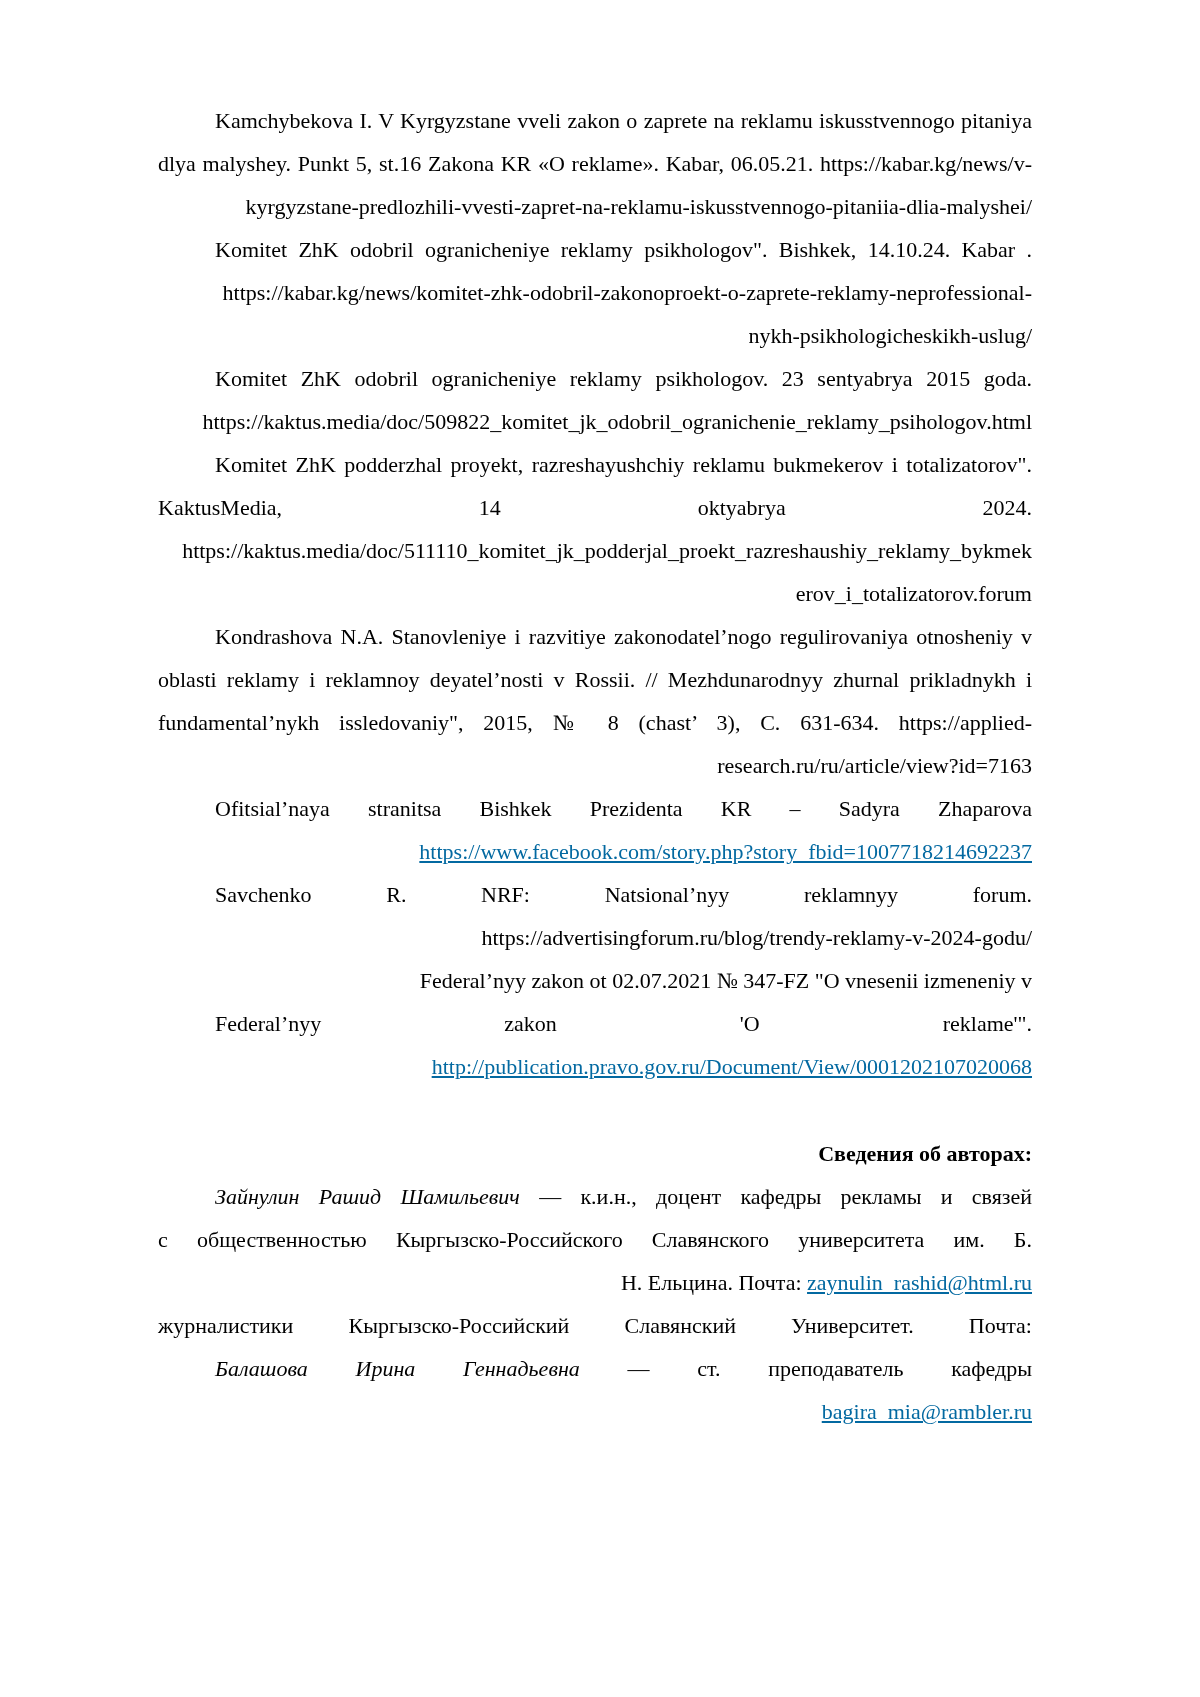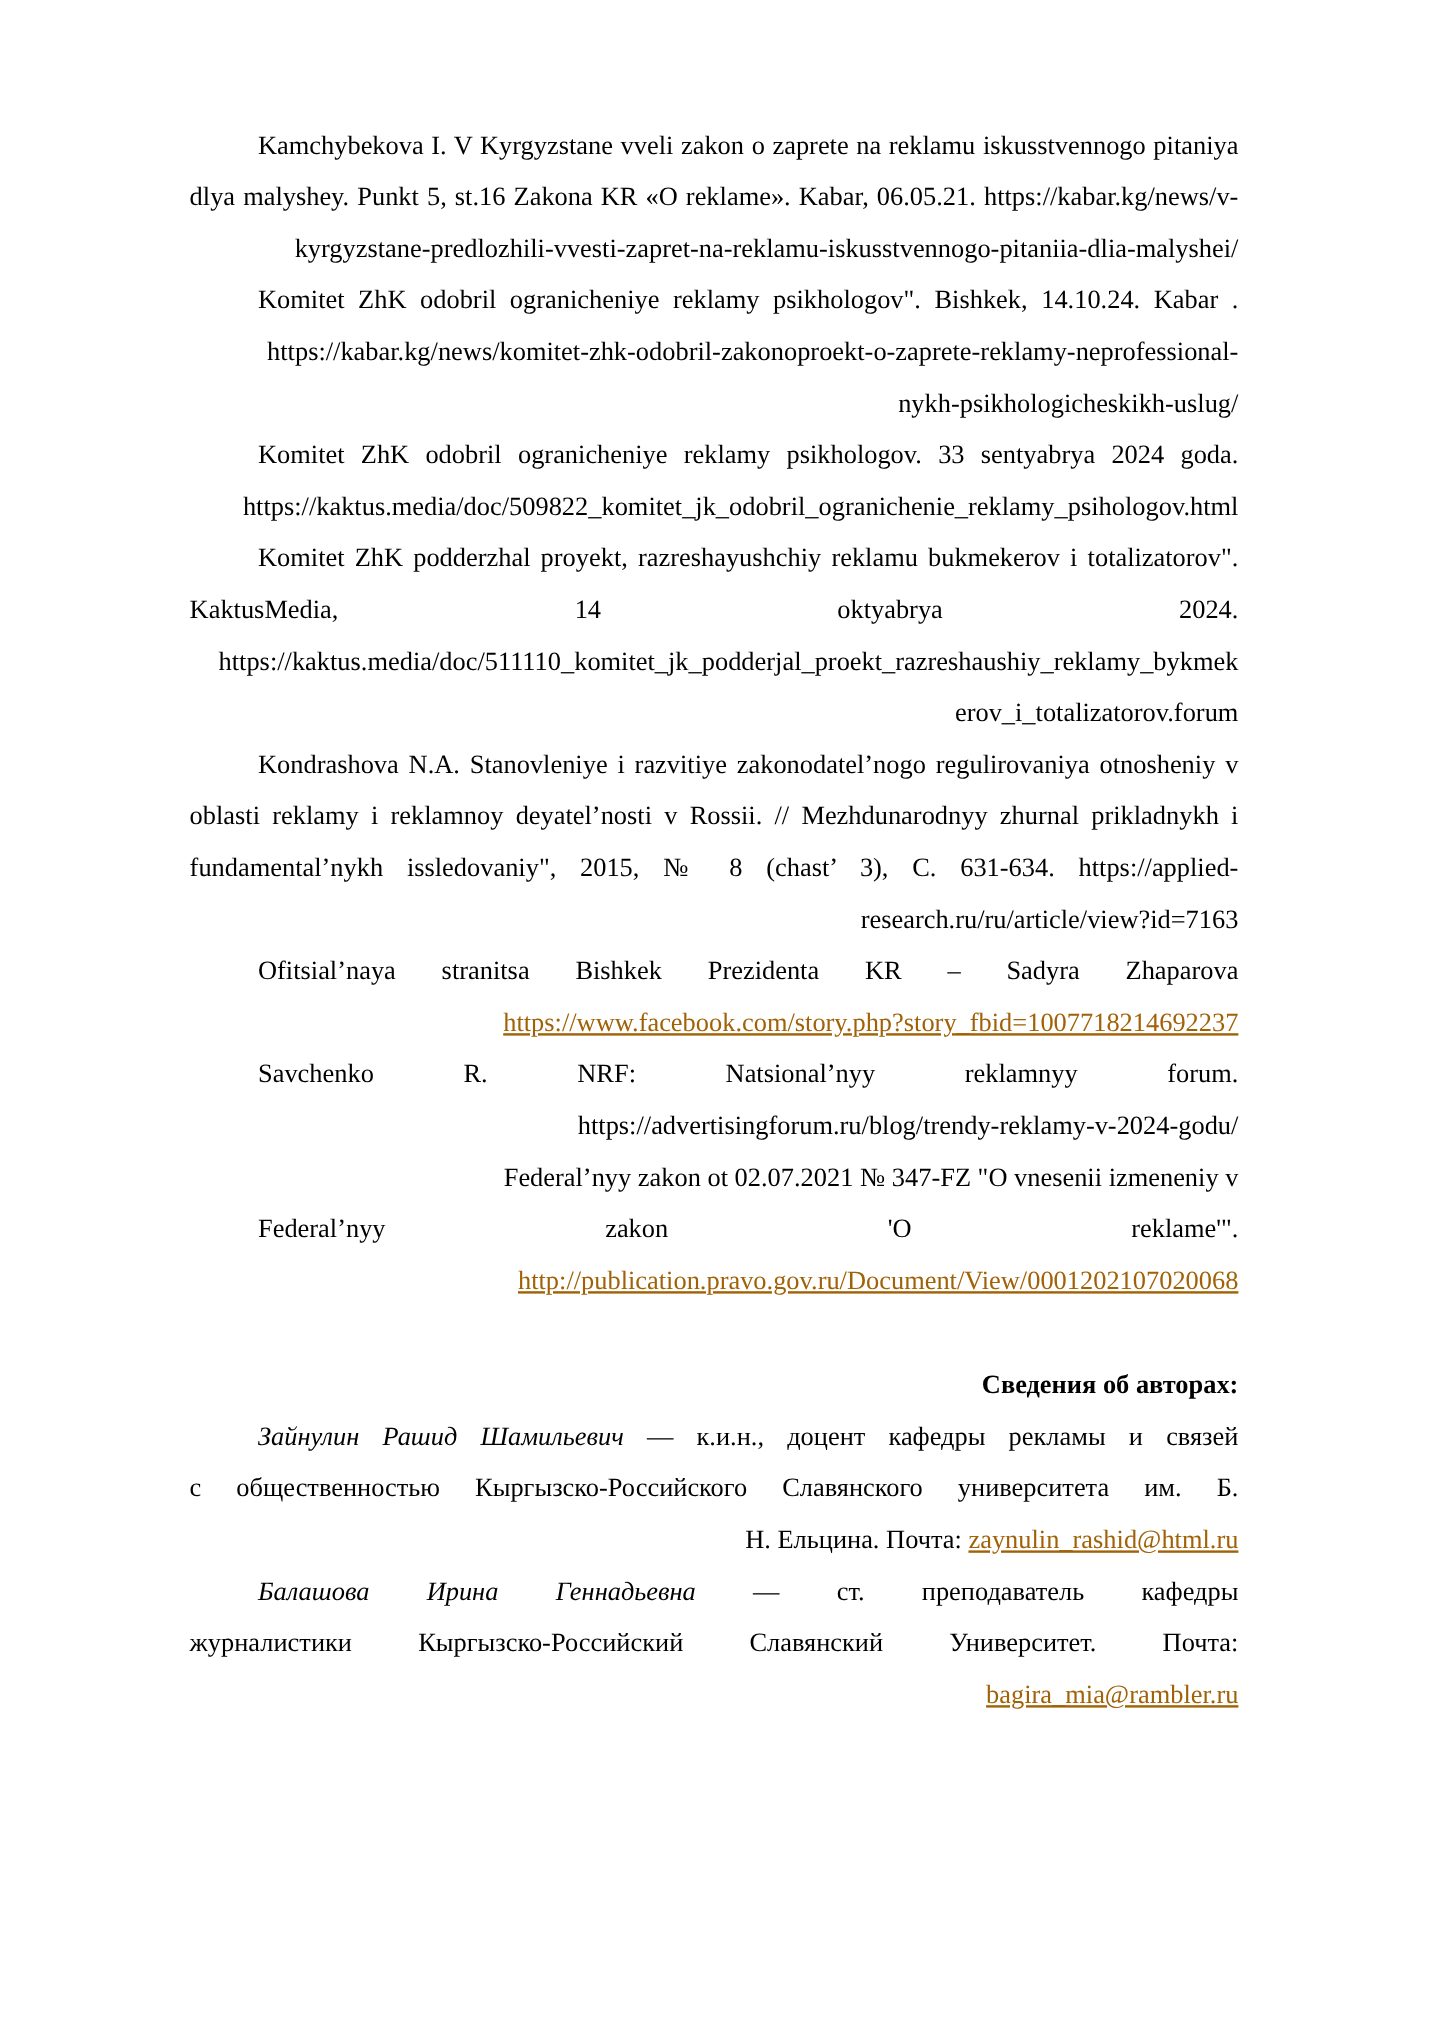--- a/index.html
+++ b/index.html
@@ -29,21 +29,21 @@
   .j {
     text-align: justify;
     text-align-last: justify;
     -moz-text-align-last: justify;
   }
   
   .ind { text-indent: 57px; }
   
   .url { white-space: nowrap; }
   .link {
-    color: #a16207;
+    color: #0369a1;
     text-decoration: underline;
     cursor: pointer;
   }
   .it { font-style: italic; }
   .heading { font-weight: bold; }
   .authors-section { margin-top: 44px; }
 </style>
 </head>
 <body>
 
@@ -58,21 +58,21 @@
         <div class="line url">kyrgyzstane-predlozhili-vvesti-zapret-na-reklamu-iskusstvennogo-pitaniia-dlia-malyshei/</div>
       </div>
 
       <div class="para">
         <div class="line j ind">Komitet ZhK odobril ogranicheniye reklamy psikhologov". Bishkek, 14.10.24. Kabar .</div>
         <div class="line url">https://kabar.kg/news/komitet-zhk-odobril-zakonoproekt-o-zaprete-reklamy-neprofessional-</div>
         <div class="line url">nykh-psikhologicheskikh-uslug/</div>
       </div>
 
       <div class="para">
-        <div class="line j ind">Komitet ZhK odobril ogranicheniye reklamy psikhologov. 33 sentyabrya 2024 goda.</div>
+        <div class="line j ind">Komitet ZhK odobril ogranicheniye reklamy psikhologov. 23 sentyabrya 2015 goda.</div>
         <div class="line url">https://kaktus.media/doc/509822_komitet_jk_odobril_ogranichenie_reklamy_psihologov.html</div>
       </div>
 
       <div class="para">
         <div class="line j ind">Komitet ZhK podderzhal proyekt, razreshayushchiy reklamu bukmekerov i totalizatorov".</div>
         <div class="line j">KaktusMedia, 14 oktyabrya 2024.</div>
         <div class="line url">https://kaktus.media/doc/511110_komitet_jk_podderjal_proekt_razreshaushiy_reklamy_bykmek</div>
         <div class="line url">erov_i_totalizatorov.forum</div>
       </div>
 
@@ -105,21 +105,21 @@
 
       <div class="line ind heading">Сведения об авторах:</div>
 
       <div class="para">
         <div class="line j ind"><span class="it">Зайнулин Рашид Шамильевич</span><span> — к.и.н., доцент кафедры рекламы и связей</span></div>
         <div class="line j">с общественностью Кыргызско-Российского Славянского университета им. Б.</div>
         <div class="line"><span>Н. Ельцина. Почта: </span><a class="link">zaynulin_rashid@html.ru</a></div>
       </div>
 
       <div class="para">
+        <div class="line j">журналистики Кыргызско-Российский Славянский Университет. Почта:</div>
         <div class="line j ind"><span class="it">Балашова Ирина Геннадьевна</span><span> — ст. преподаватель кафедры</span></div>
-        <div class="line j">журналистики Кыргызско-Российский Славянский Университет. Почта:</div>
         <div class="line"><a class="link">bagira_mia@rambler.ru</a></div>
       </div>
 
     </section>
 
   </div>
 </div>
 
 </body></html>

